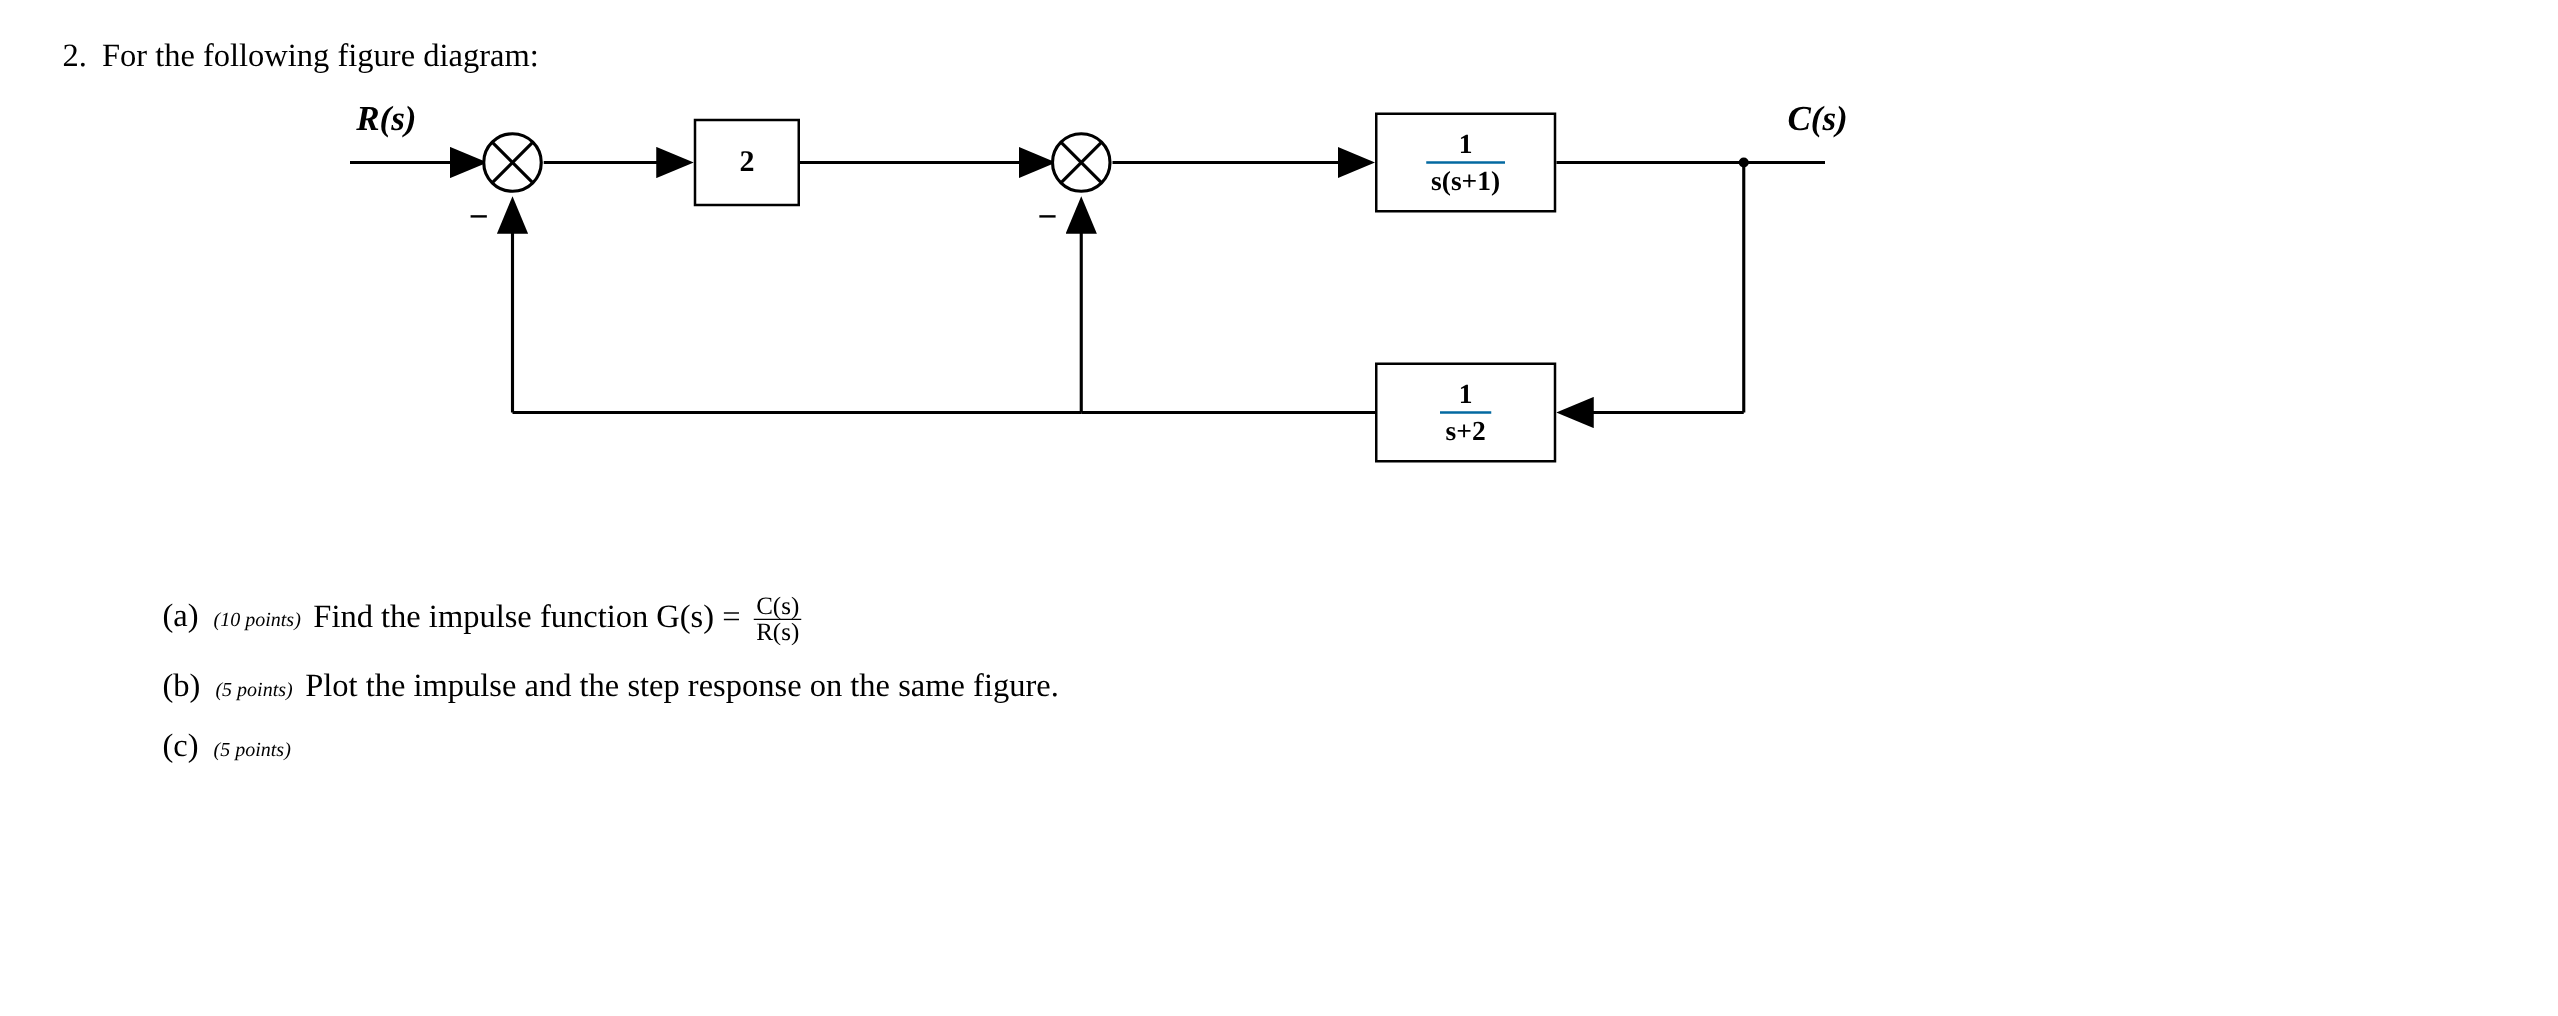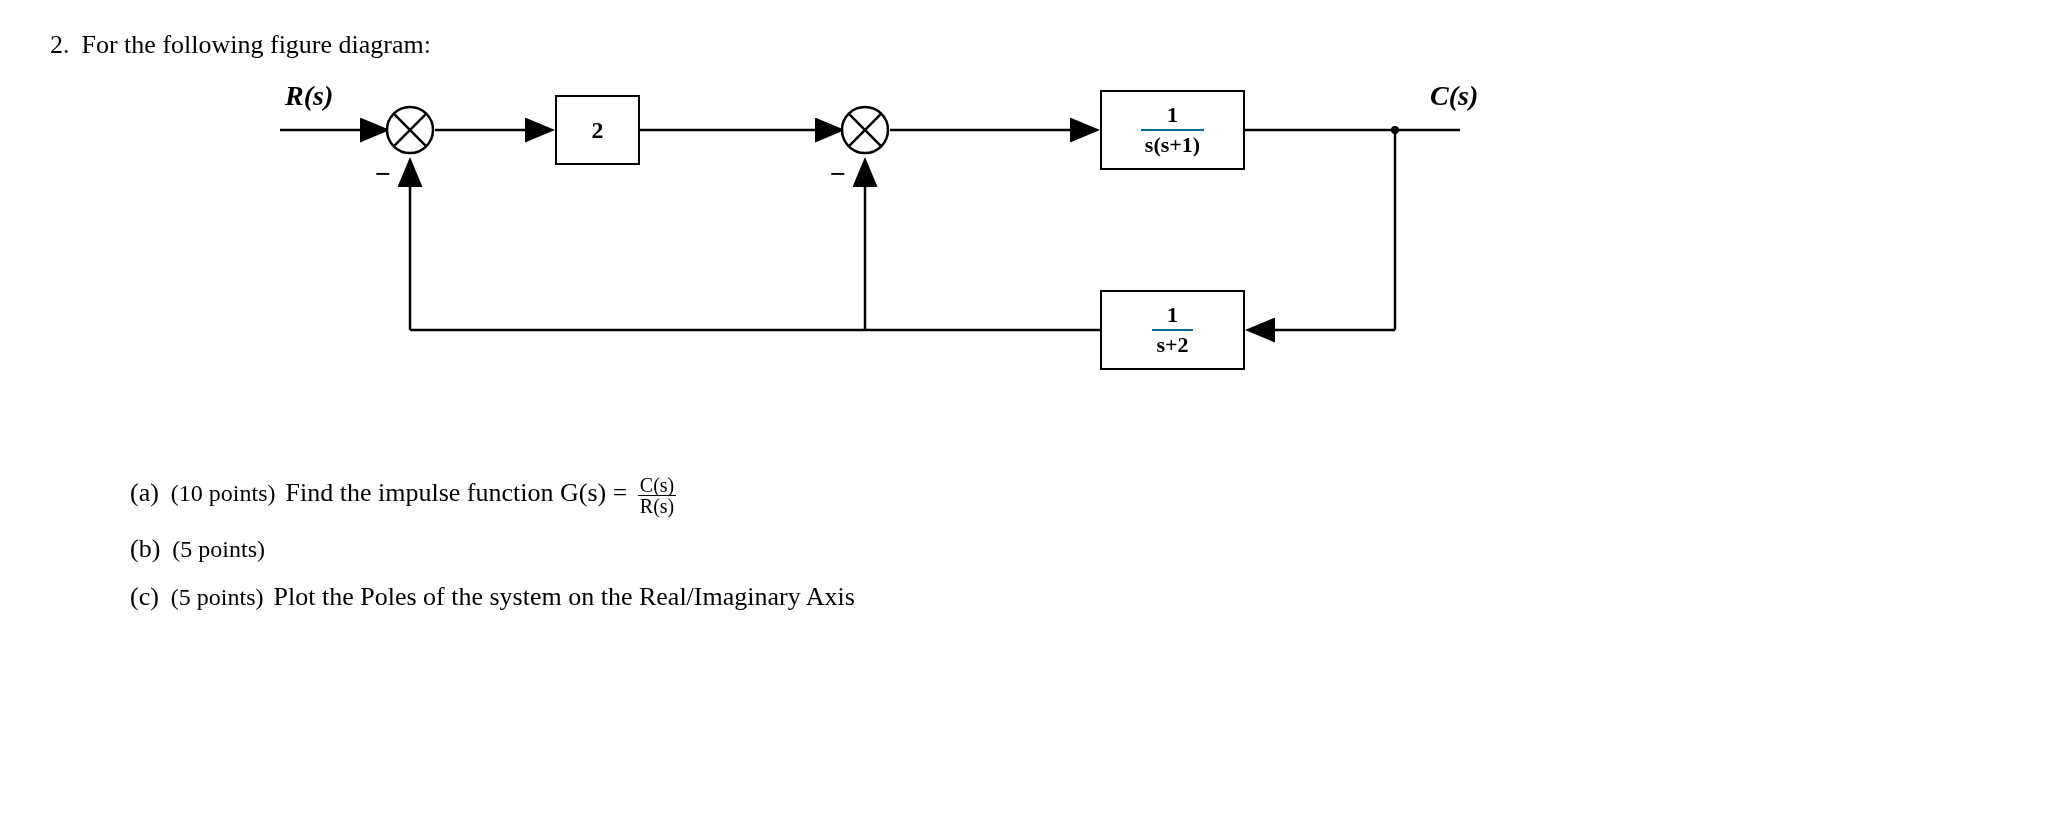--- a/index.html
+++ b/index.html
@@ -82,21 +82,22 @@
       margin-bottom: 18px;
       display: flex;
       align-items: baseline;
     }
     .subpart-label {
       margin-right: 12px;
       font-size: 26px;
     }
     .subpart-points {
       margin-right: 10px;
-      font-size: 24px;
+      font-size: 16px;
+      font-style: italic;
     }
     .subpart-text {
       font-size: 26px;
     }
     .inline-fraction {
       display: inline-flex;
       flex-direction: column;
       align-items: center;
       vertical-align: middle;
       font-size: 20px;
@@ -212,21 +213,21 @@
       <span class="inline-fraction">
         <span class="num italic-var">C(s)</span>
         <span class="den italic-var">R(s)</span>
       </span>
     </span>
   </div>
 
   <div class="subpart">
     <span class="subpart-label">(b)</span>
     <span class="subpart-points">(5 points)</span>
+    <span class="subpart-text">Plot the impulse and the step response on the same figure.</span>
   </div>
 
   <div class="subpart">
     <span class="subpart-label">(c)</span>
     <span class="subpart-points">(5 points)</span>
-    <span class="subpart-text">Plot the Poles of the system on the Real/Imaginary Axis</span>
   </div>
 
 </div>
 
 </body></html>

